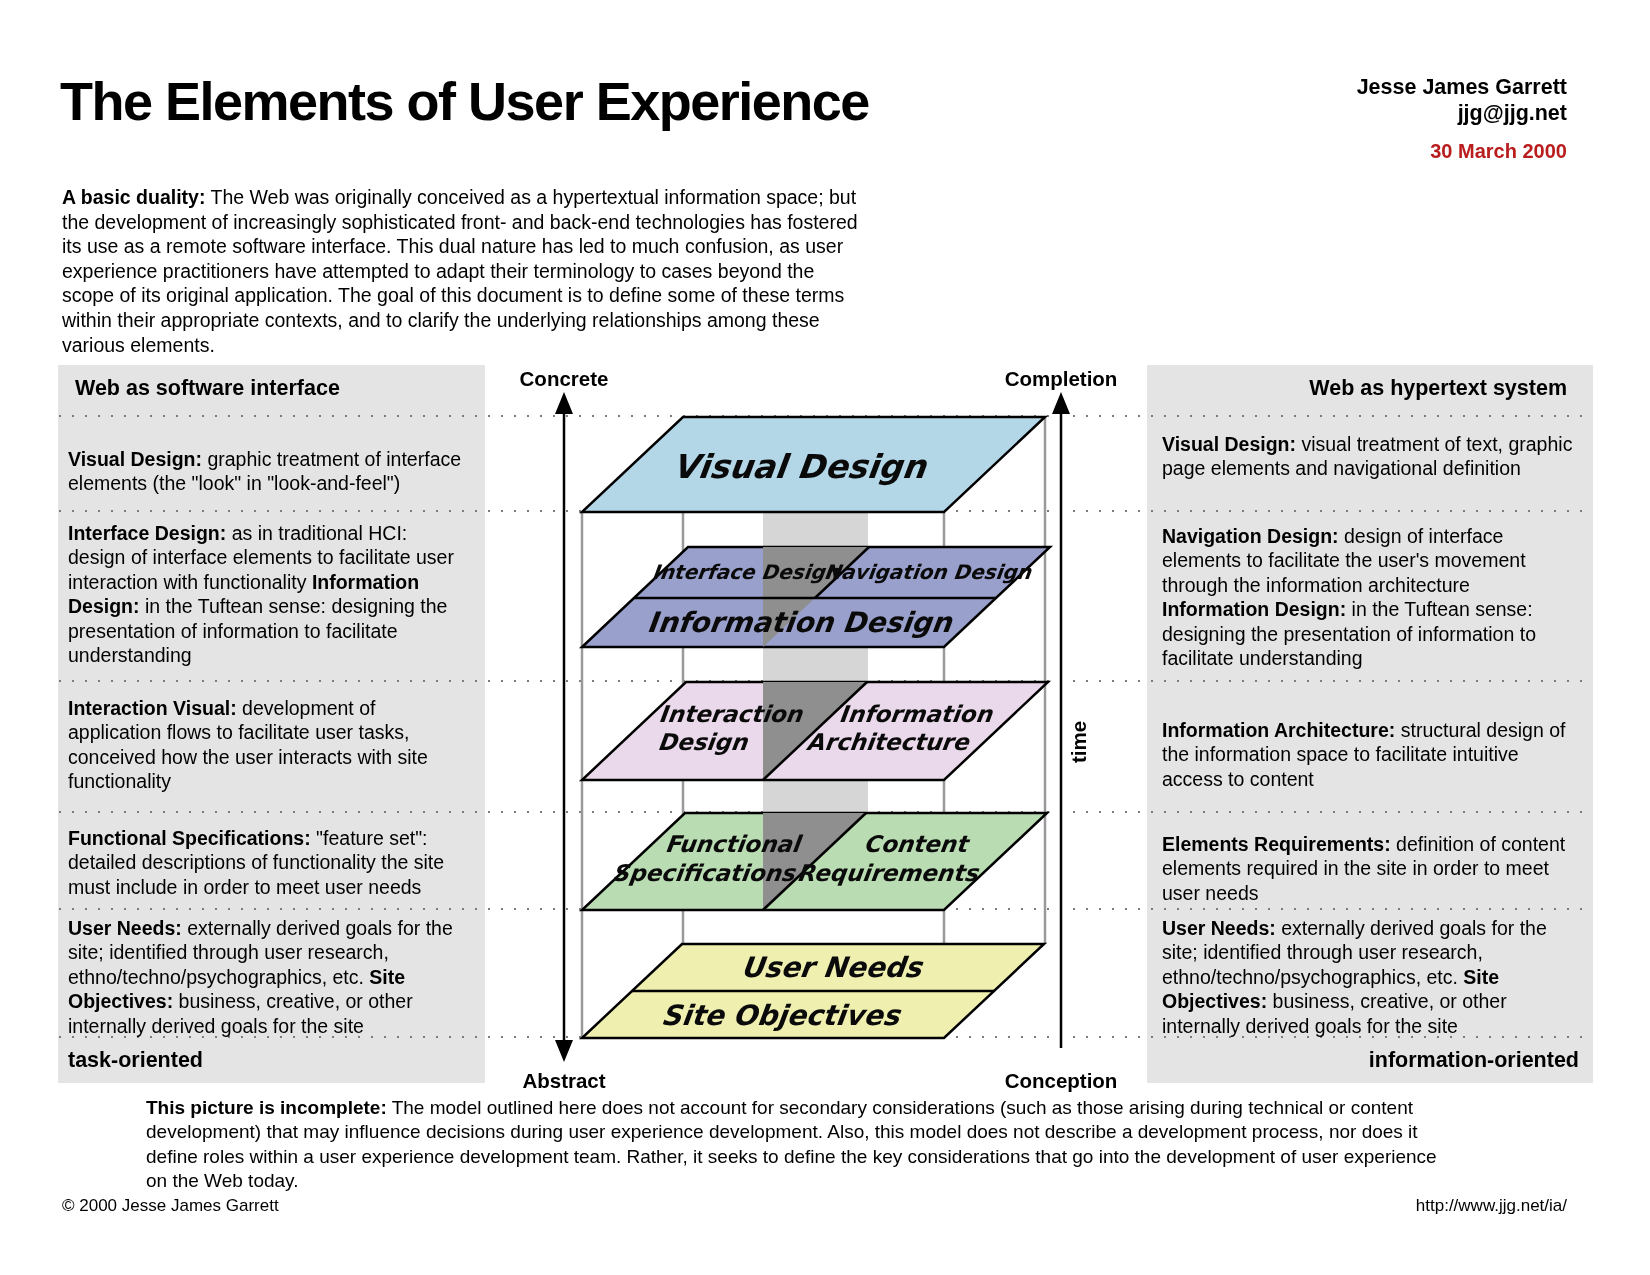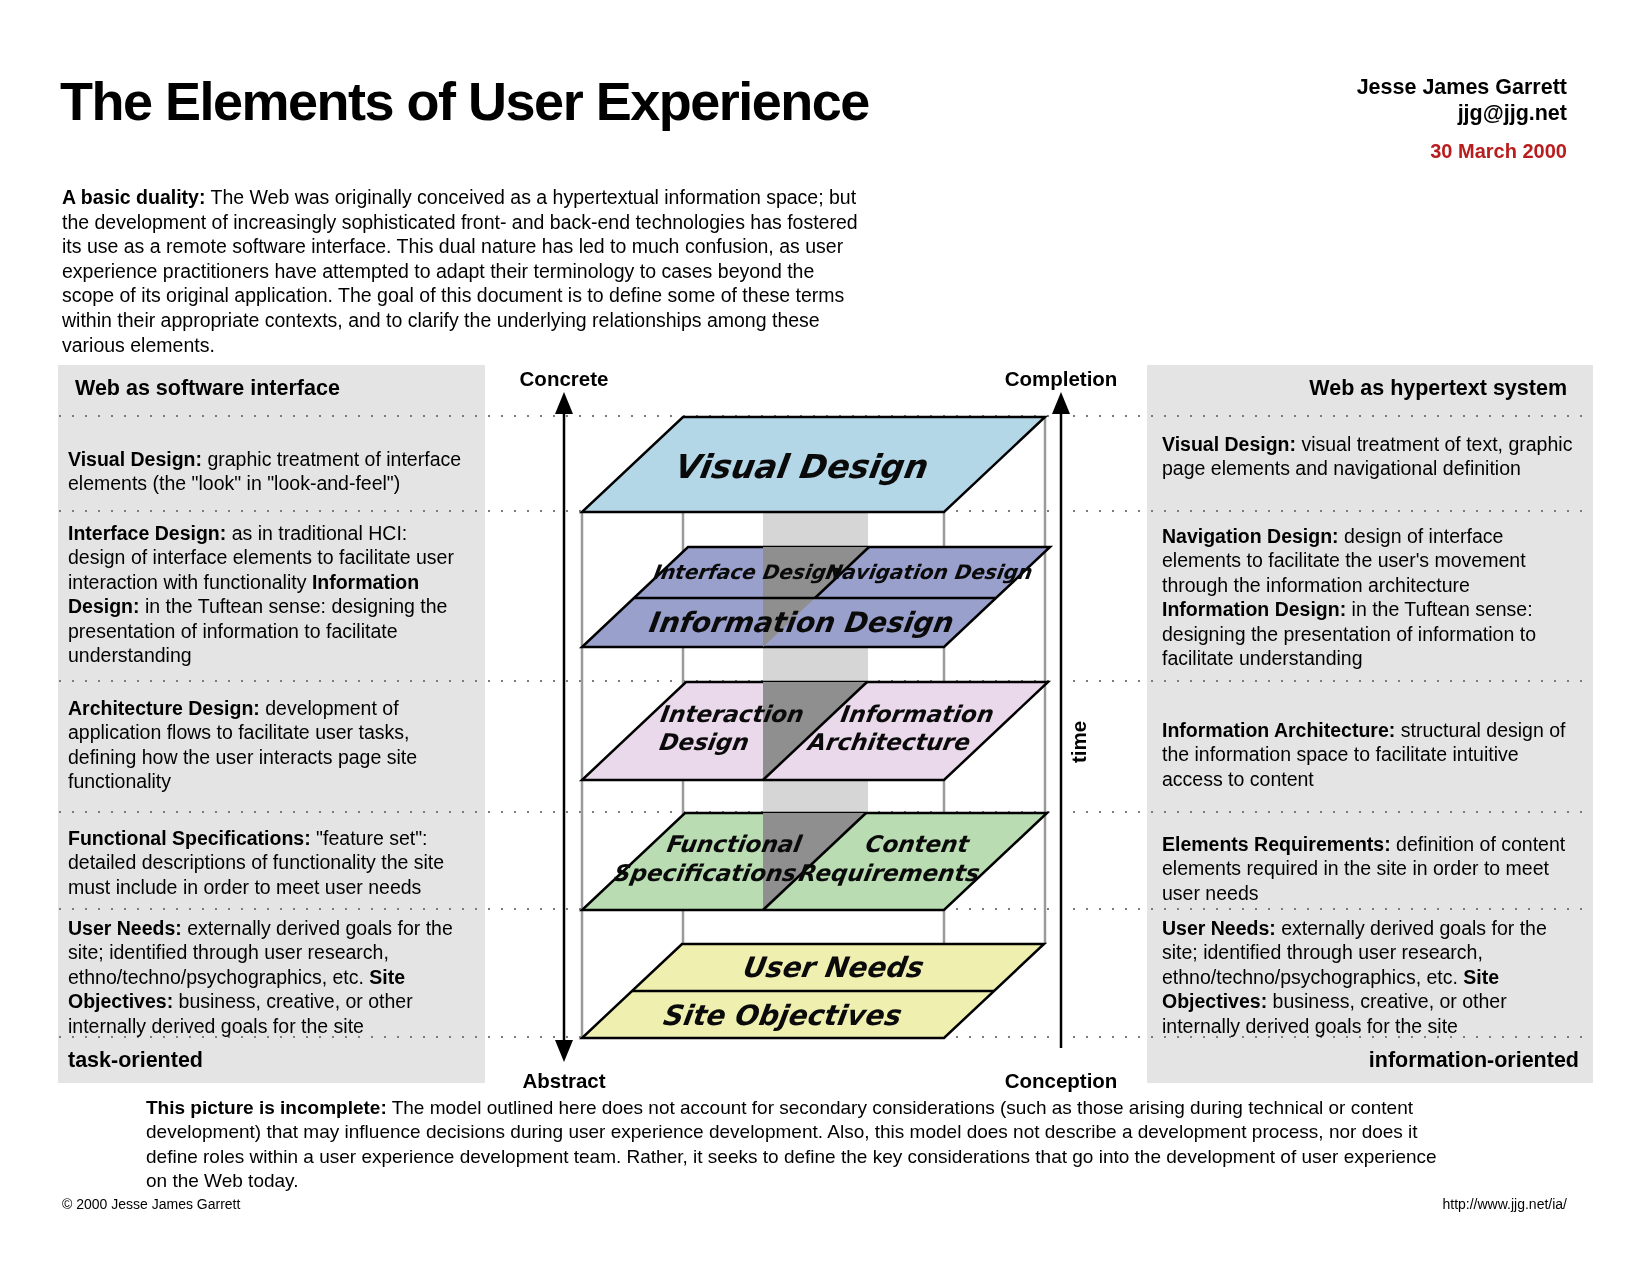--- a/index.html
+++ b/index.html
@@ -18,21 +18,21 @@
   .right-align{text-align:right;}
   .dotrow{height:4px;left:58px;width:1534px;z-index:1;
     background-image:radial-gradient(circle 1.5px at 2px 2px, #7b7b7b 98%, transparent 100%);
     background-size:13px 4px;background-repeat:repeat-x;}
   .svgd{left:0;top:0;z-index:2;}
   .plane-label{font-family:"DejaVu Sans",sans-serif;font-weight:bold;font-style:italic;
     fill:#0a0a0a;text-anchor:middle;}
   .axis-label{font-family:"Liberation Sans",sans-serif;font-weight:bold;font-size:20.5px;
     fill:#000;text-anchor:middle;}
   .footnote{font-size:19px;line-height:24.4px;}
-  .tinyrow{font-size:14px;}
+  .tinyrow{font-size:17px;}
 </style>
 </head>
 <body>
 
 <div class="page">
 
   <div class="abs title" style="left:60px;top:70px;">The Elements of User Experience</div>
 
   <div class="abs intro" style="left:62px;top:140px;width:802px;margin-top:45px;">
     <span class="b">A basic duality:</span><span> The Web was originally conceived as a hypertextual information space; but the development of increasingly sophisticated front- and back-end technologies has fostered its use as a remote software interface. This dual nature has led to much confusion, as user experience practitioners have attempted to adapt their terminology to cases beyond the scope of its original application. The goal of this document is to define some of these terms within their appropriate contexts, and to clarify the underlying relationships among these various elements.</span>
@@ -57,21 +57,21 @@
   <div class="abs phead" style="left:75px;top:376px;text-align:right;">Web as software interface</div>
 
   <div class="abs sect" style="left:68px;top:447px;width:398px;">
     <span class="b">Visual Design:</span><span> graphic treatment of interface elements (the "look" in "look-and-feel")</span>
   </div>
   <div class="abs sect" style="left:68px;top:521px;width:398px;">
     <span class="b">Interface Design:</span><span> as in traditional HCI: design of interface elements to facilitate user interaction with functionality</span>
     <span class="b">Information Design:</span><span> in the Tuftean sense: designing the presentation of information to facilitate understanding</span>
   </div>
   <div class="abs sect" style="left:68px;top:696px;width:398px;">
-    <span class="b">Architecture Design:</span><span> development of application flows to facilitate user tasks, defining how the user interacts page site functionality</span>
+    <span class="b">Interaction Visual:</span><span> development of application flows to facilitate user tasks, conceived how the user interacts with site functionality</span>
   </div>
   <div class="abs sect" style="left:68px;top:826px;width:398px;">
     <span class="b">Functional Specifications:</span><span> "feature set": detailed descriptions of functionality the site must include in order to meet user needs</span>
   </div>
   <div class="abs sect" style="left:68px;top:916px;width:398px;">
     <span class="b">User Needs:</span><span> externally derived goals for the site; identified through user research, ethno/techno/psychographics, etc.</span>
     <span class="b">Site Objectives:</span><span> business, creative, or other internally derived goals for the site</span>
   </div>
   <div class="abs pfoot" style="left:68px;top:1048px;">task-oriented</div>
 

